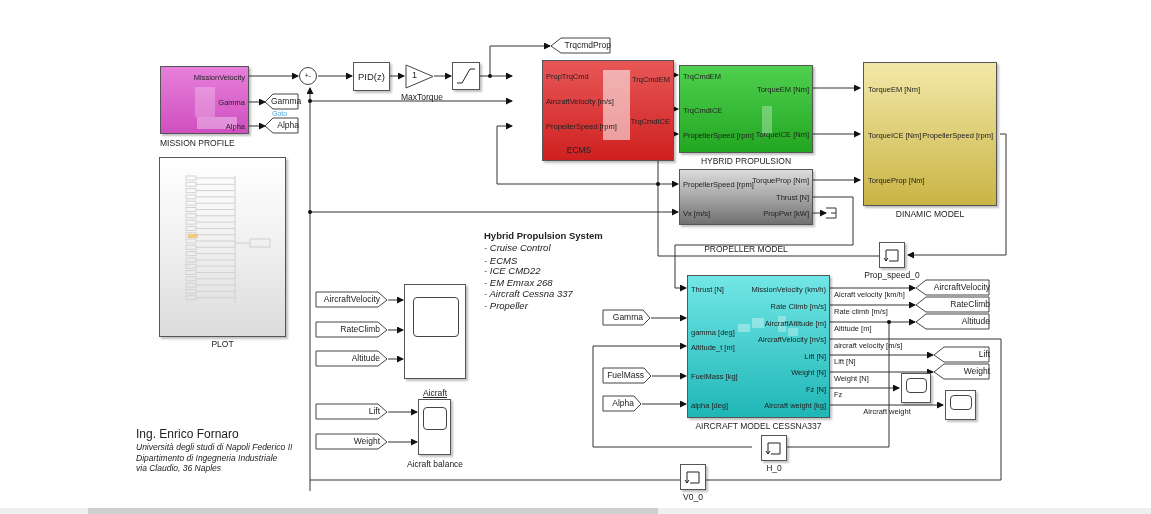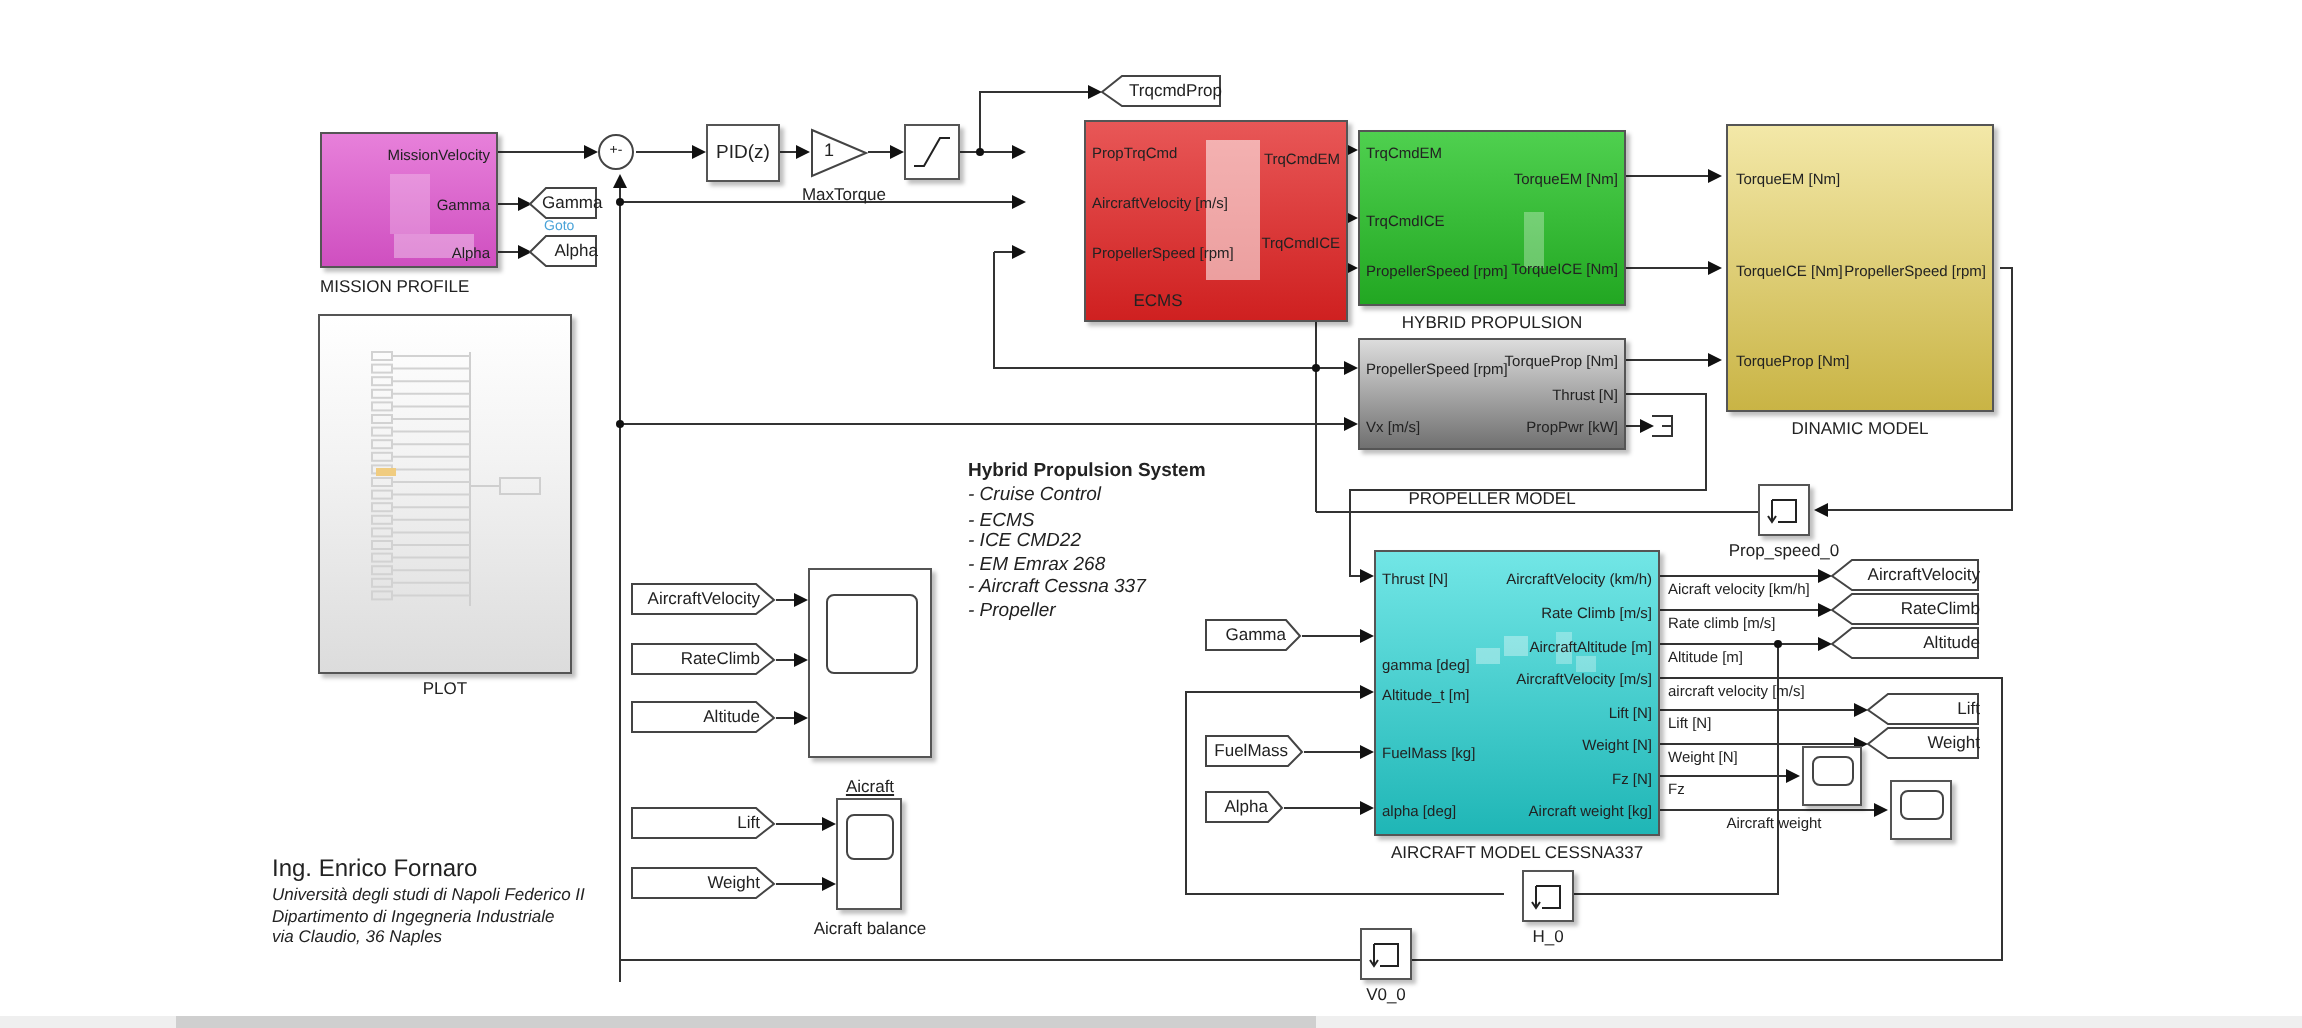--- a/index.html
+++ b/index.html
@@ -261,21 +261,21 @@
 <div class="blk" style="left:687px;top:275px;width:143px;height:143px;background:linear-gradient(180deg,#72e6e6,#1fb6b6);">
   <div style="position:absolute;left:50px;top:48px;width:12px;height:8px;background:rgba(255,255,255,0.35);"></div>
   <div style="position:absolute;left:64px;top:42px;width:12px;height:10px;background:rgba(255,255,255,0.35);"></div>
   <div style="position:absolute;left:90px;top:40px;width:8px;height:16px;background:rgba(255,255,255,0.3);"></div>
   <div style="position:absolute;left:100px;top:52px;width:10px;height:8px;background:rgba(255,255,255,0.3);"></div>
   <span class="port" style="left:3px;top:9px;">Thrust [N]</span>
   <span class="port" style="left:3px;top:38px;margin-top:14px;">gamma [deg]</span>
   <span class="port" style="left:3px;top:67px;">Altitude_t [m]</span>
   <span class="port" style="left:3px;top:96px;">FuelMass [kg]</span>
   <span class="port" style="left:3px;top:125px;">alpha [deg]</span>
-  <span class="port" style="right:3px;top:9px;">AircraftVelocity (km/h)</span>
+  <span class="port" style="right:3px;top:9px;">MissionVelocity (km/h)</span>
   <span class="port" style="right:3px;top:26px;">Rate Climb [m/s]</span>
   <span class="port" style="right:3px;top:43px;">AircraftAltitude [m]</span>
   <span class="port" style="right:3px;top:59px;">AircraftVelocity [m/s]</span>
   <span class="port" style="right:3px;top:76px;">Lift [N]</span>
   <span class="port" style="right:3px;top:92px;">Weight [N]</span>
   <span class="port" style="right:3px;top:109px;">Fz [N]</span>
   <span class="port" style="right:3px;top:125px;">Aircraft weight [kg]</span>
 </div>
 <div class="cap" style="left:687px;top:421px;width:143px;">AIRCRAFT MODEL CESSNA337</div>
 

